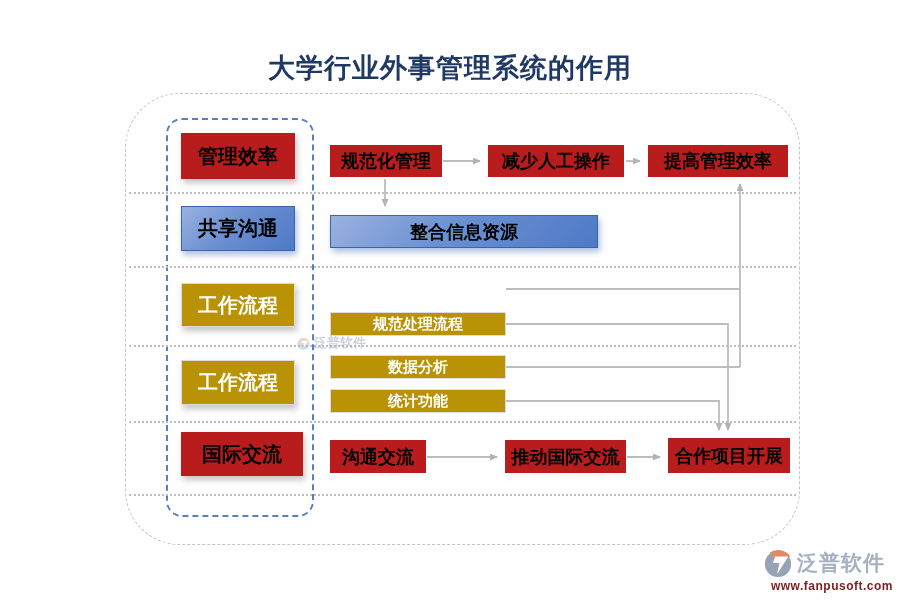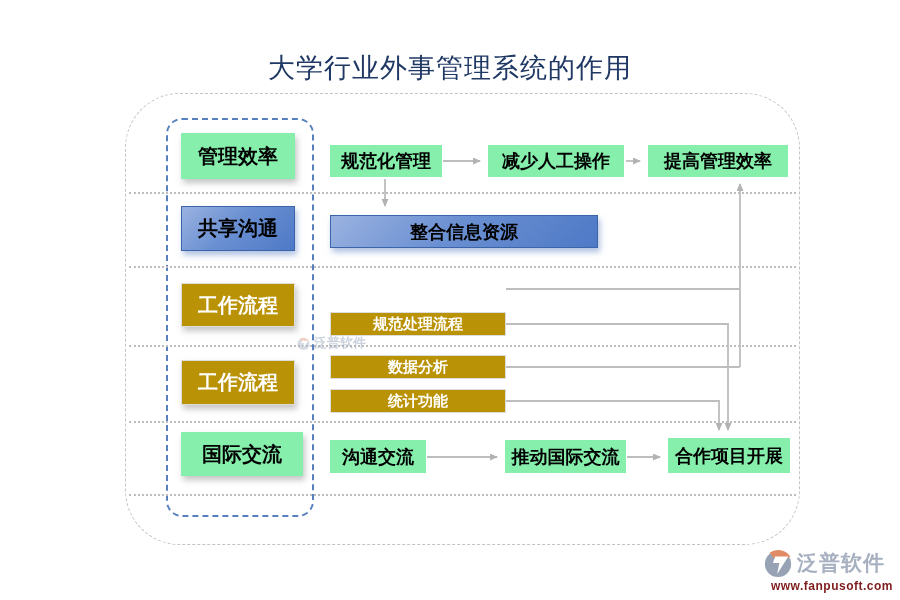--- a/index.html
+++ b/index.html
@@ -2,39 +2,39 @@
 <html><head>
 <meta charset="utf-8">
 <style>
   html,body{margin:0;padding:0;background:#ffffff;}
   #canvas{
     position:relative;width:900px;height:600px;background:#ffffff;overflow:hidden;
     font-family:"Liberation Sans","DejaVu Sans",sans-serif;
   }
   .title{
     position:absolute;left:0;top:50px;width:900px;text-align:center;
-    font-size:27px;font-weight:normal;color:#1F3864;letter-spacing:1px;
+    font-size:27px;font-weight:bold;color:#1F3864;letter-spacing:1px;
   }
   .outer-frame{
     position:absolute;left:125px;top:93px;width:673px;height:450px;
     border:1.5px dashed #c3c3c3;border-radius:55px;background:transparent;
   }
   .inner-frame{
     position:absolute;left:166px;top:118px;width:144px;height:395px;
     border:2px dashed #5880BE;border-radius:16px;background:transparent;
   }
   .sep{
     position:absolute;left:129px;width:667px;height:0;
     border-top:2px dotted #bdbdbd;
   }
   .box{
     position:absolute;display:flex;align-items:center;justify-content:center;
     font-weight:bold;text-align:center;box-sizing:border-box;white-space:nowrap;
   }
-  .orange{background:#86efac;color:#000000;}
+  .orange{background:#b91c1c;color:#000000;}
   .gold{background:#BA9205;color:#ffffff;border:1px solid #dcdcdc;}
   .blue-grad{
     background:linear-gradient(135deg,#9AB2E0 0%,#6B90D2 45%,#4E79C6 100%);
     color:#000000;border:1px solid #3C64A8;
     box-shadow:2px 4px 6px rgba(110,140,200,0.55);
   }
   .shadow{box-shadow:2px 4px 6px rgba(140,140,140,0.5);}
   .big{font-size:20px;}
   .mid{font-size:18px;}
   .small{font-size:15px;}

